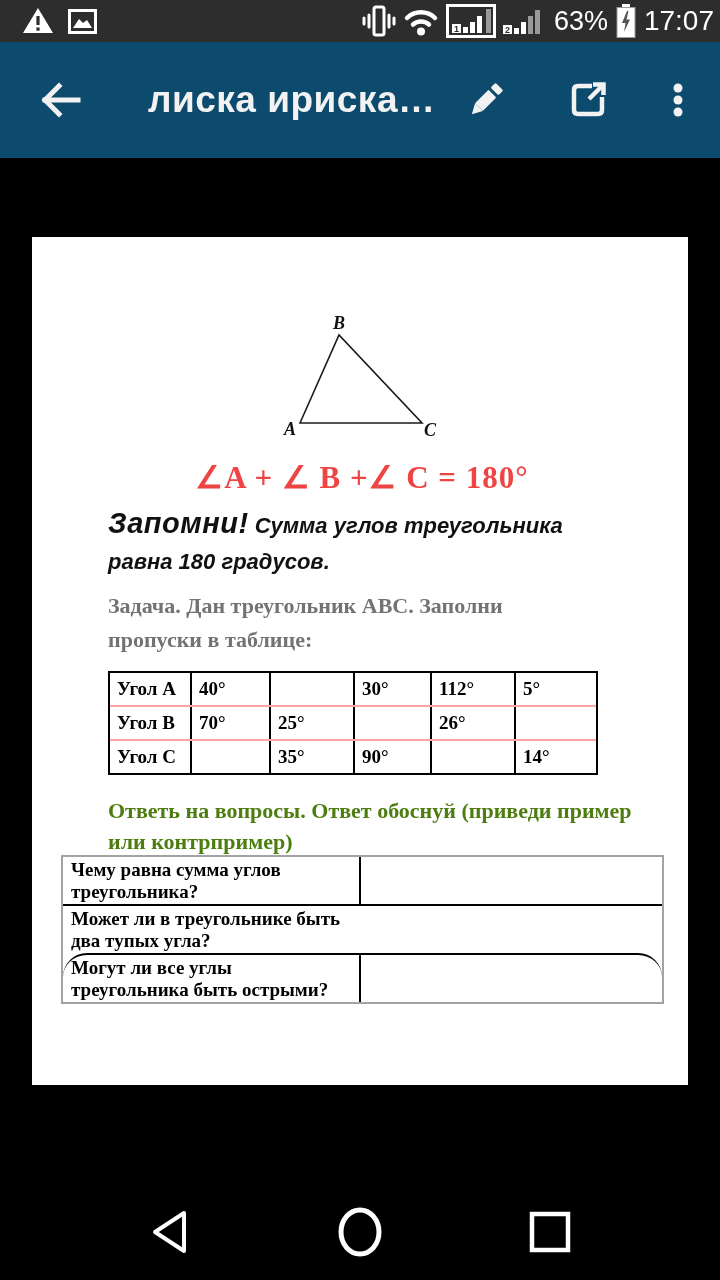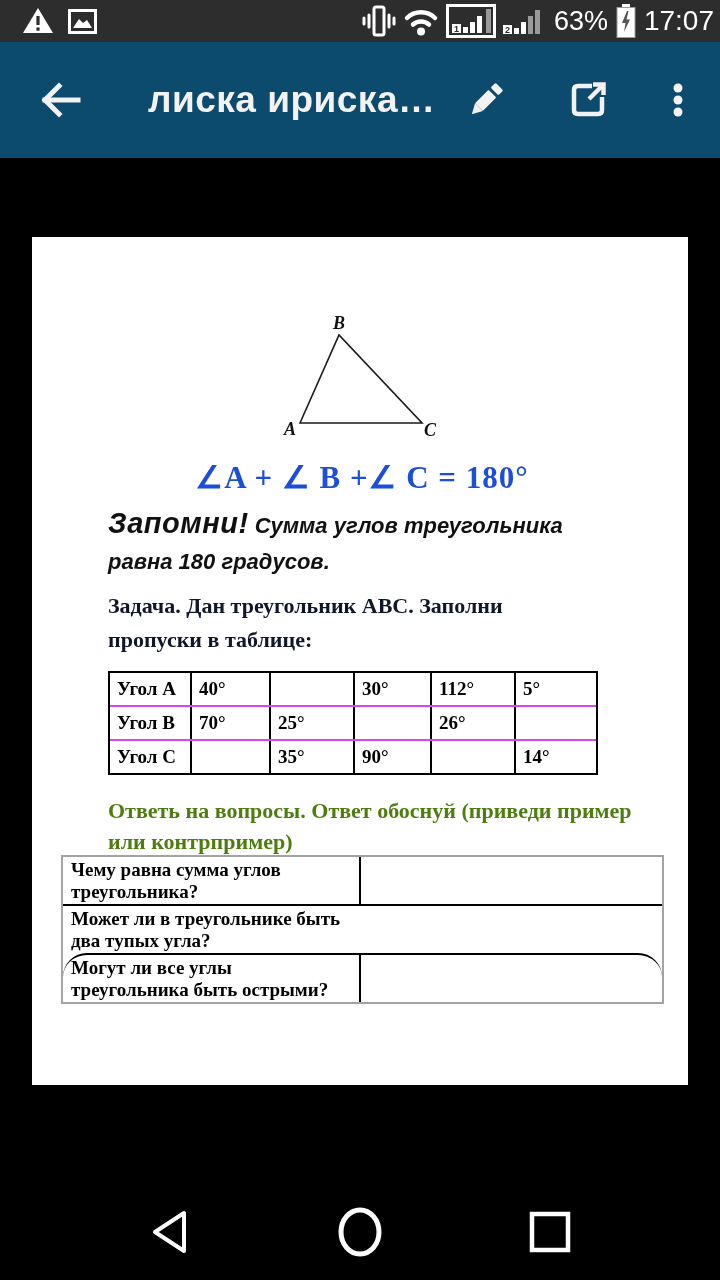--- a/index.html
+++ b/index.html
@@ -48,29 +48,29 @@
   }
   .remember{
     position:absolute; left:76px; top:268px; width:516px;
     font-family:"Liberation Sans", sans-serif; font-style:italic; font-weight:bold;
     font-size:22px; line-height:36px; color:#111;
   }
   .remember .lead{ font-size:29px; letter-spacing:0.5px; }
   .task{
     position:absolute; left:76px; top:352px; width:480px;
     font-family:"Liberation Serif", serif; font-weight:bold;
-    font-size:22px; line-height:34px; color:#0f172a;
+    font-size:22px; line-height:34px; color:#737373;
   }
   
   .t1{
     position:absolute; left:76px; top:434px; width:490px;
     border:2px solid #000; border-collapse:collapse;
   }
   .t1-row{ display:flex; }
-  .t1-row + .t1-row{ border-top:2px solid #d946ef; }
+  .t1-row + .t1-row{ border-top:2px solid #fca5a5; }
   .t1-cell{
     height:32px; line-height:31px; padding-left:7px;
     font-family:"Liberation Serif", serif; font-weight:bold; font-size:19px;
     color:#000; flex:none;
   }
   .t1-cell + .t1-cell{ border-left:2px solid #000; }
   .c0{width:80px}.c1{width:79px}.c2{width:84px}.c3{width:77px}.c4{width:84px}.c5{width:78px}
   .qhead{
     position:absolute; left:76px; top:558px; width:524px;
     font-family:"Liberation Serif", serif; font-weight:bold;
@@ -183,21 +183,21 @@
 
 <div class="doc">
 
   <svg class="fig" viewBox="0 0 200 148">
     <polygon points="52,126 91,38 174,126" fill="none" stroke="#1a1a1a" stroke-width="1.6"></polygon>
     <text x="91" y="32" text-anchor="middle" font-family="Liberation Serif, serif" font-style="italic" font-weight="bold" font-size="18" fill="#111">B</text>
     <text x="42" y="138" text-anchor="middle" font-family="Liberation Serif, serif" font-style="italic" font-weight="bold" font-size="18" fill="#111">A</text>
     <text x="182" y="139" text-anchor="middle" font-family="Liberation Serif, serif" font-style="italic" font-weight="bold" font-size="18" fill="#111">C</text>
   </svg>
 
-  <div class="formula" style="color:#1d4ed8;">∠A + ∠ B +∠ C = 180°</div>
+  <div class="formula" style="color:#ef4444;">∠A + ∠ B +∠ C = 180°</div>
 
   <div class="remember"><span class="lead">Запомни!</span><span> Сумма углов треугольника равна 180 градусов.</span></div>
 
   <div class="task">Задача. Дан треугольник АВС. Заполни пропуски в таблице:</div>
 
   <div class="t1">
     <div class="t1-row">
       <div class="t1-cell c0">Угол А</div>
       <div class="t1-cell c1">40°</div>
       <div class="t1-cell c2"></div>

